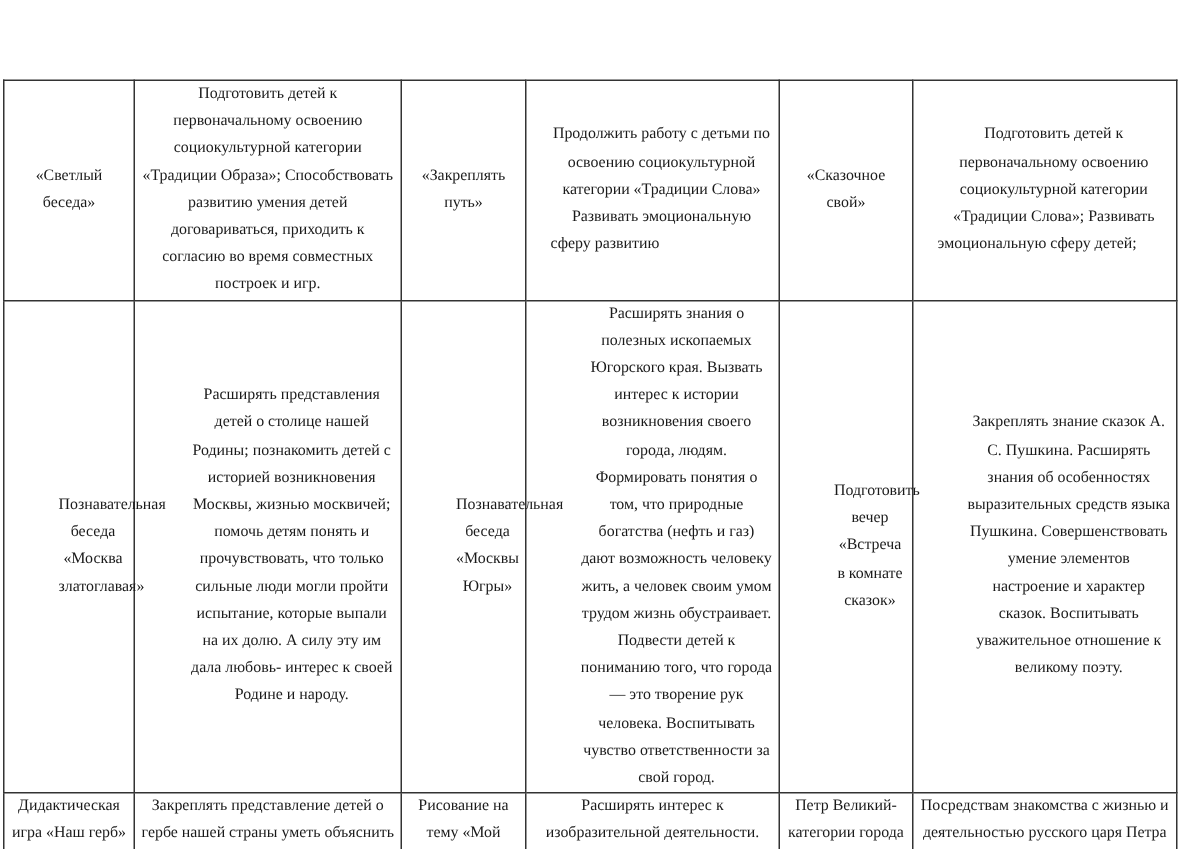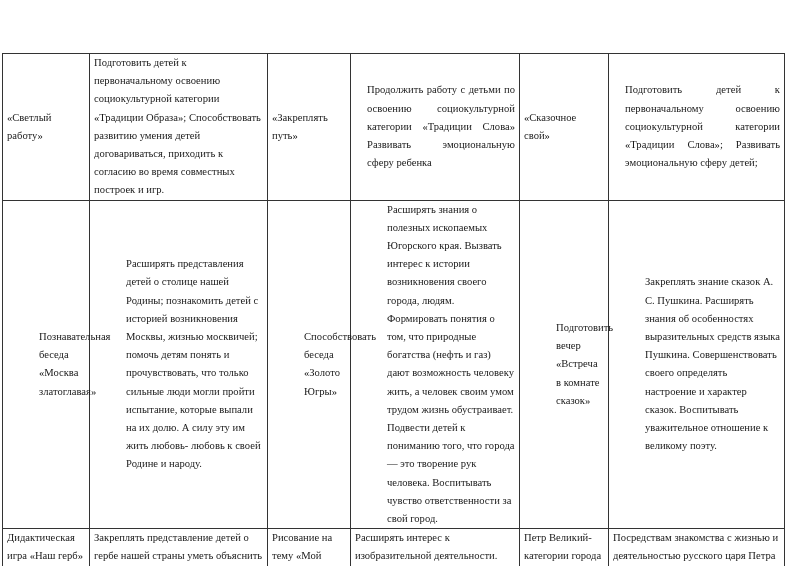--- a/index.html
+++ b/index.html
@@ -1,21 +1,21 @@
 <!DOCTYPE html>
 <html><head>
 <meta charset="utf-8">
 <style>
   html, body { margin: 0; padding: 0; background: #ffffff; }
   body { width: 800px; height: 566px; position: relative; overflow: hidden;
          font-family: "Liberation Serif", "DejaVu Serif", serif; color: #1a1a1a; }
   table.plan { position: absolute; left: 2px; top: 53px; width: 782px;
                border-collapse: collapse; table-layout: fixed; }
   table.plan td { border: 1.3px solid #333; padding: 0 4px; vertical-align: middle;
-                  font-size: 10.6px; line-height: 18.2px; }
+                  text-align: center; font-size: 10.6px; line-height: 18.2px; }
   tr.r1 td { height: 143px; }
   tr.r2 td { height: 253px; padding-left: 36px; }
   tr.r3 td { height: 53px; vertical-align: top; overflow: hidden; }
   tr.r3 td .clip { height: 53px; overflow: hidden; }
   .just { text-align: justify; text-align-last: left; }
   .pad-l { padding-left: 16px !important; }
 </style>
 </head>
 <body>
 
@@ -23,34 +23,34 @@
   <colgroup>
     <col style="width:87px">
     <col style="width:178px">
     <col style="width:83px">
     <col style="width:169px">
     <col style="width:89px">
     <col style="width:176px">
   </colgroup>
   <tbody>
       <tr class="r1">
-    <td>«Светлый работу»</td>
+    <td>«Светлый беседа»</td>
     <td>Подготовить детей к первоначальному освоению социокультурной категории «Традиции Образа»; Способствовать развитию умения детей договариваться, приходить к согласию во время совместных построек и игр.</td>
     <td>«Закреплять путь»</td>
-    <td class="just pad-l">Продолжить работу с детьми по освоению социокультурной категории «Традиции Слова» Развивать эмоциональную сферу ребенка</td>
+    <td class="just pad-l">Продолжить работу с детьми по освоению социокультурной категории «Традиции Слова» Развивать эмоциональную сферу развитию</td>
     <td>«Сказочное свой»</td>
     <td class="just pad-l">Подготовить детей к первоначальному освоению социокультурной категории «Традиции Слова»; Развивать эмоциональную сферу детей;</td>
   </tr>
   <tr class="r2">
     <td>Познавательная беседа «Москва златоглавая»</td>
-    <td>Расширять представления детей о столице нашей Родины; познакомить детей с историей возникновения Москвы, жизнью москвичей; помочь детям понять и прочувствовать, что только сильные люди могли пройти испытание, которые выпали на их долю. А силу эту им жить любовь- любовь к своей Родине и народу.</td>
-    <td>Способствовать беседа «Золото Югры»</td>
+    <td>Расширять представления детей о столице нашей Родины; познакомить детей с историей возникновения Москвы, жизнью москвичей; помочь детям понять и прочувствовать, что только сильные люди могли пройти испытание, которые выпали на их долю. А силу эту им дала любовь- интерес к своей Родине и народу.</td>
+    <td>Познавательная беседа «Москвы Югры»</td>
     <td>Расширять знания о полезных ископаемых Югорского края. Вызвать интерес к истории возникновения своего города, людям. Формировать понятия о том, что природные богатства (нефть и газ) дают возможность человеку жить, а человек своим умом трудом жизнь обустраивает. Подвести детей к пониманию того, что города — это творение рук человека. Воспитывать чувство ответственности за свой город.</td>
     <td>Подготовить вечер «Встреча в комнате сказок»</td>
-    <td>Закреплять знание сказок А. С. Пушкина. Расширять знания об особенностях выразительных средств языка Пушкина. Совершенствовать своего определять настроение и характер сказок. Воспитывать уважительное отношение к великому поэту.</td>
+    <td>Закреплять знание сказок А. С. Пушкина. Расширять знания об особенностях выразительных средств языка Пушкина. Совершенствовать умение элементов настроение и характер сказок. Воспитывать уважительное отношение к великому поэту.</td>
   </tr>
   <tr class="r3">
     <td>
           <div class="clip">Дидактическая игра «Наш герб»</div>
         </td>
     <td>
           <div class="clip">Закреплять представление детей о гербе нашей страны уметь объяснить согласию отдельных его элементов и</div>
         </td>
     <td>
           <div class="clip">Рисование на тему «Мой город</div>

